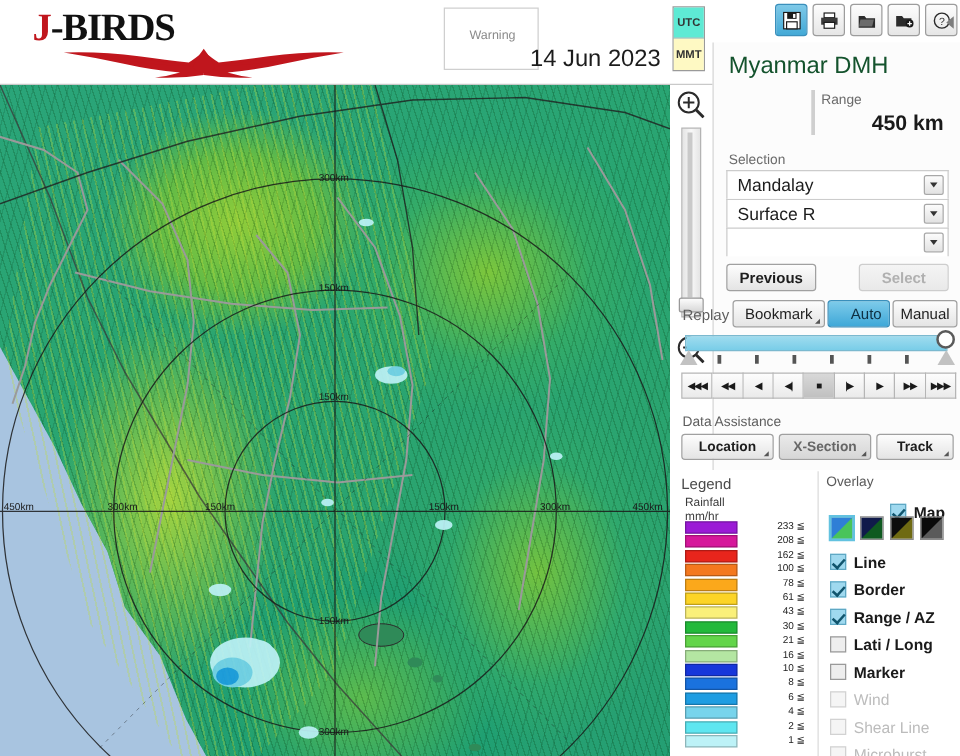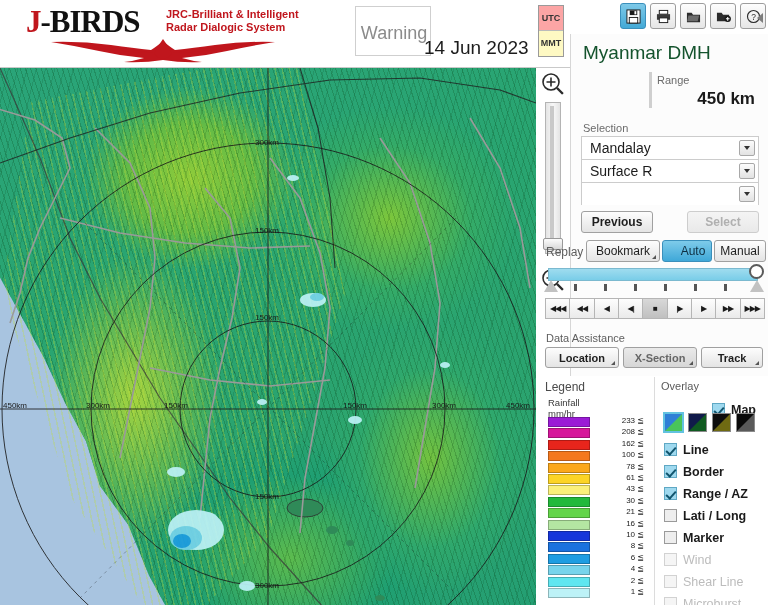--- a/index.html
+++ b/index.html
@@ -34,39 +34,39 @@
   .logo-bird {
     position: absolute; left: 10px; top: 35px; width: 290px; height: 26px;
   }
 
   .warning-box {
     position: absolute; left: 355px; top: 6px; width: 76px; height: 50px;
     background: #fff; border: 1px solid #cfcfcf;
   }
   .warning-text {
     position: absolute; left: 0; top: 16px; width: 76px;
-    text-align: center; font-size: 18px; color: #8b8b8b;
+    text-align: center; font-size: 10px; color: #8b8b8b;
   }
   .clock-time {
     position: absolute; left: 424px; top: 3px;
     font-size: 30px; font-weight: bold; color: #1c1c1c; letter-spacing: 0px;
   }
   .clock-date {
     position: absolute; left: 424px; top: 37px;
     font-size: 19px; color: #1c1c1c;
   }
   .tz-box {
     position: absolute; left: 538px; top: 5px; width: 26px; height: 52px;
     border: 1px solid #9a9a9a; background: #fff;
   }
   .tz-utc, .tz-mmt {
     height: 25px; line-height: 25px; text-align: center;
     font-size: 9px; font-weight: bold; color: #333;
   }
-  .tz-utc { background: #fca5a5; border-bottom: 1px solid #bbb; }
+  .tz-utc { background: #5eead4; border-bottom: 1px solid #bbb; }
   .tz-mmt { background: #fef9c3; }
 
   .toolbar { position: absolute; left: 620px; top: 3px; height: 30px; display: flex; gap: 4px; }
   .tbtn {
     width: 26px; height: 26px;
     border: 1px solid #9d9d9d; border-radius: 3px;
     background: linear-gradient(#fdfdfd,#e6e6e6);
     display: flex; align-items: center; justify-content: center;
   }
   .tbtn.active { background: linear-gradient(#7ec9e8,#43a9d6); border-color: #3a8fbb; }
@@ -278,24 +278,20 @@
   .sw { width: 19px; height: 19px; border: 1px solid #8a8a8a; }
   .sw.sel { outline: 2px solid #62c2e0; outline-offset: -1px; border-color: #3a9cc0; }
 </style>
 </head>
 <body>
 
 <div class="topbar">
 
   <div class="logo-wrap">
     <div class="logo-jbirds"><span class="j">J</span><span>-BIRDS</span></div>
-    <div class="logo-tag">
-      <div>JRC-Brilliant &amp; Intelligent</div>
-      <div>Radar  Dialogic  System</div>
-    </div>
     <svg class="logo-bird" viewBox="0 0 290 26">
       <path d="M145 4 q7 6 12 9 q18 -2 40 -5 q30 -4 60 -3 q-25 4 -48 9 q-22 5 -45 7 q10 3 20 4 q-20 1 -39 -2 z" fill="#c0161d"></path>
       <path d="M145 4 q-7 6 -12 9 q-18 -2 -40 -5 q-30 -4 -60 -3 q25 4 48 9 q22 5 45 7 q-10 3 -20 4 q20 1 39 -2 z" fill="#c0161d"></path>
       <path d="M145 2 q6 8 9 15 q-9 9 -18 0 q3 -7 9 -15 z" fill="#c0161d"></path>
       <path d="M60 7 q40 3 75 9 q-40 -1 -75 -9 z" fill="#c0161d"></path>
       <path d="M230 7 q-40 3 -75 9 q40 -1 75 -9 z" fill="#c0161d"></path>
     </svg>
   </div>
 
   <div class="warning-box">

